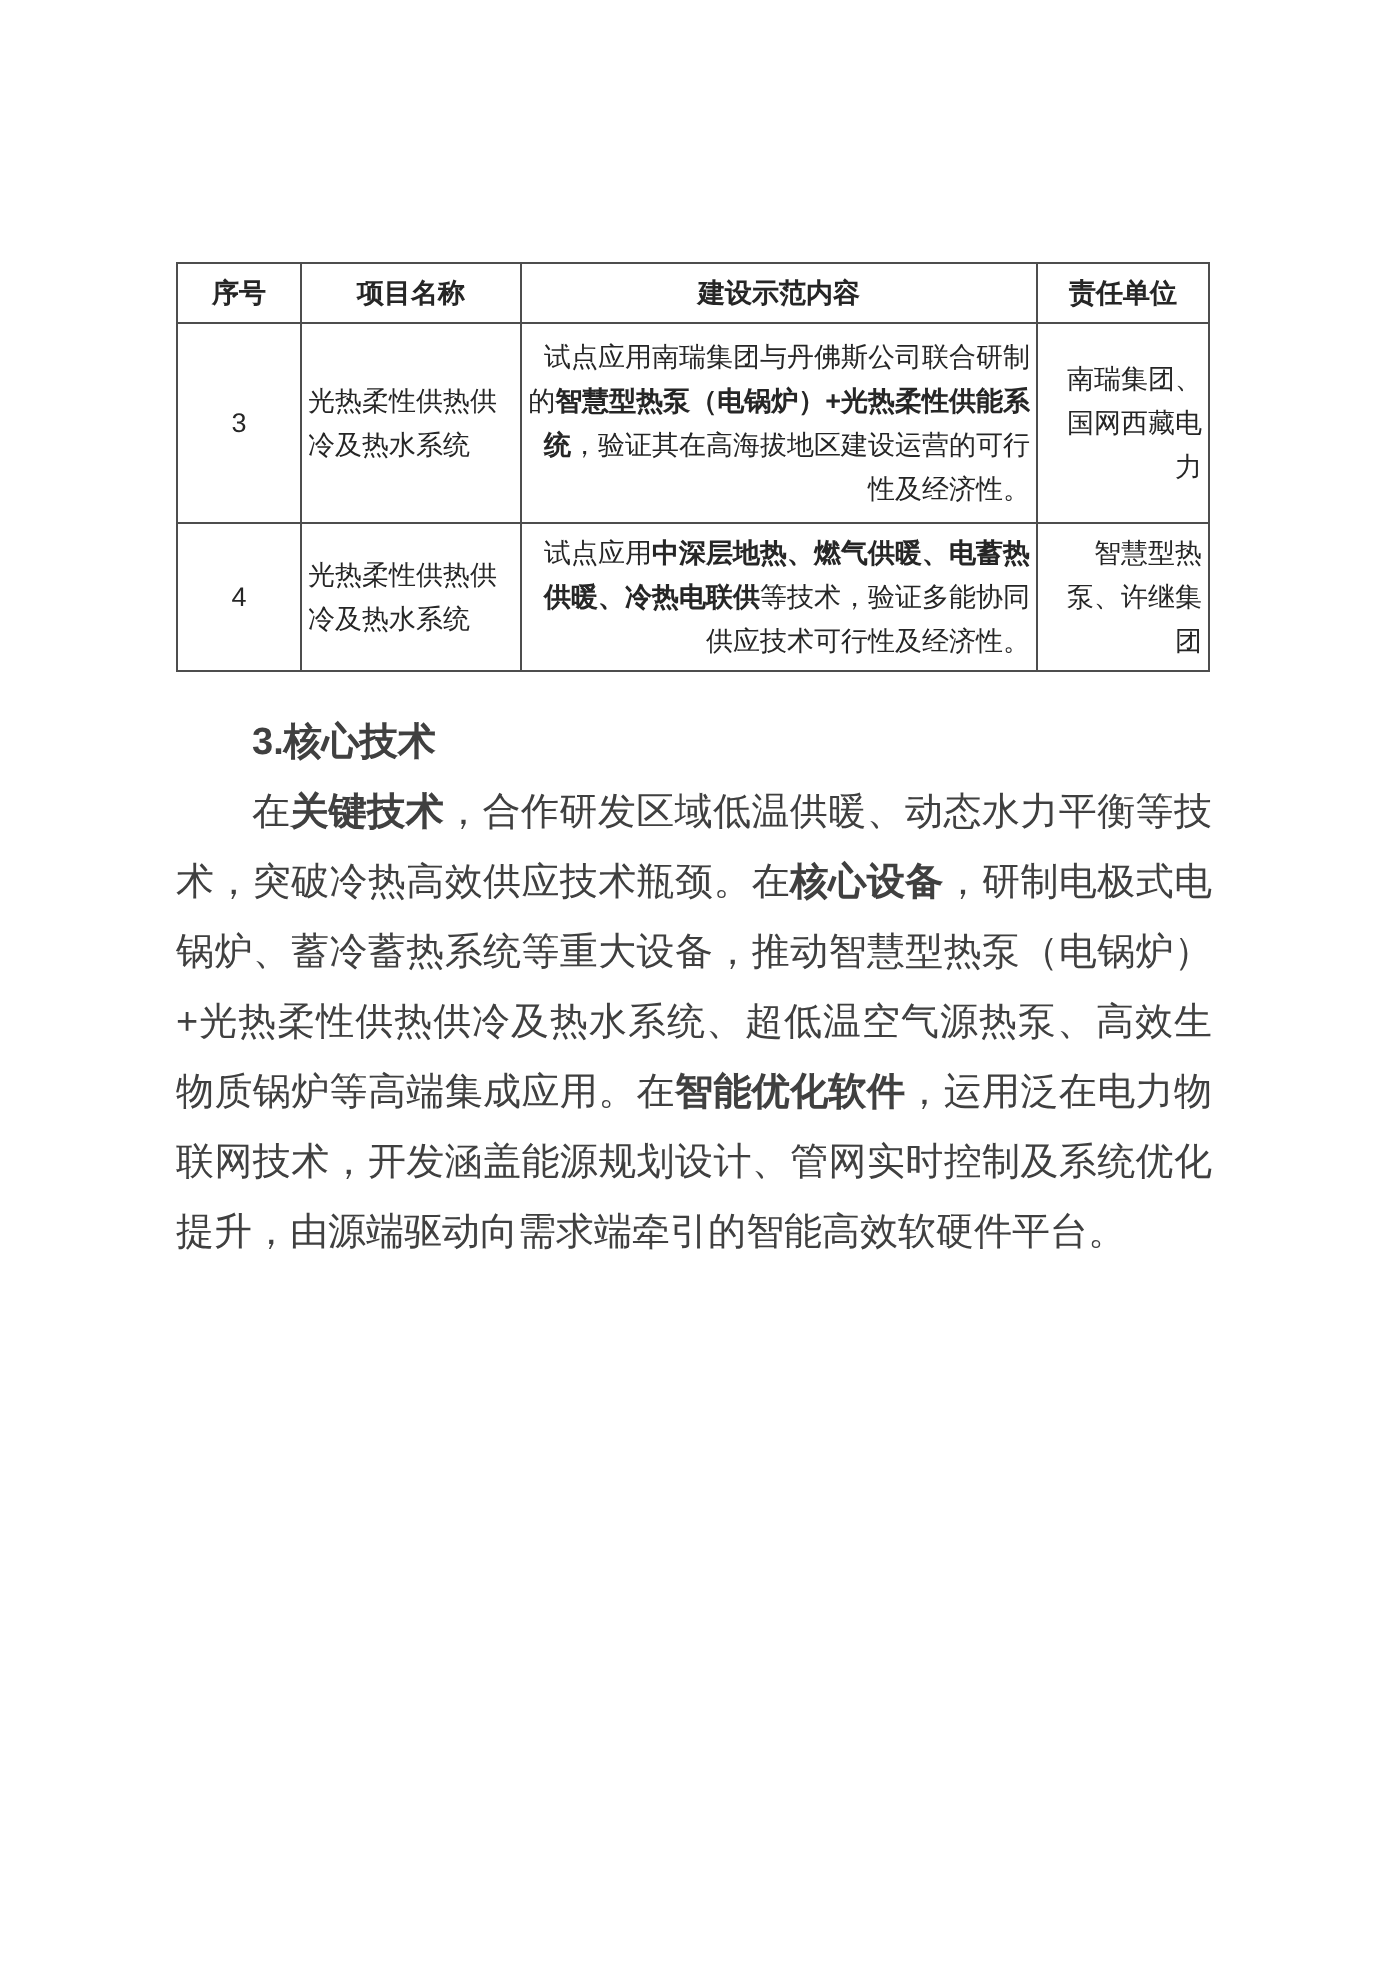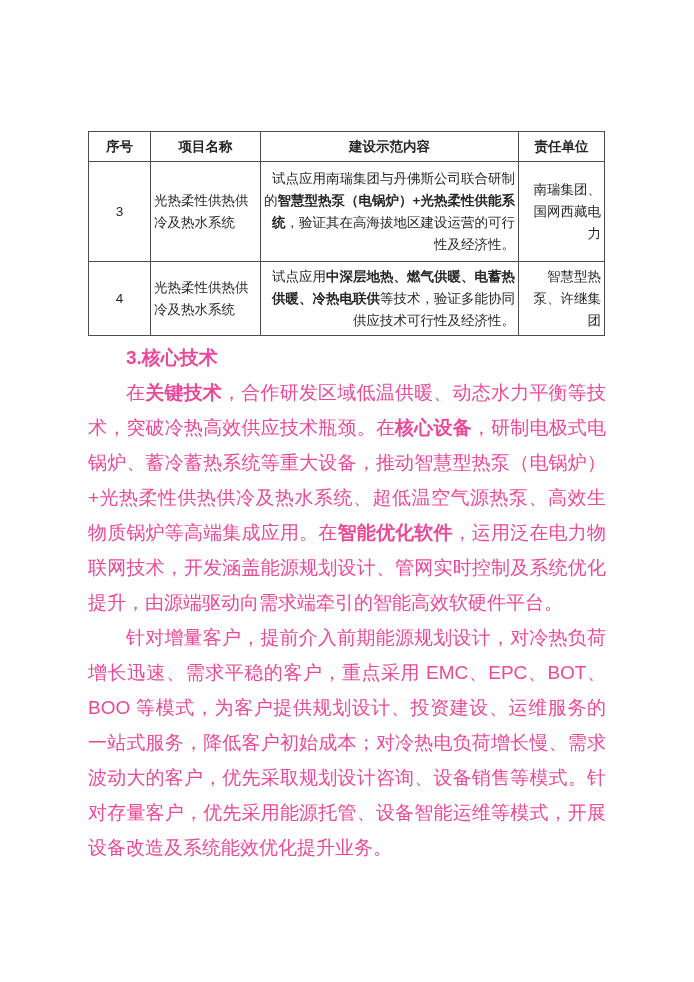--- a/index.html
+++ b/index.html
@@ -40,25 +40,25 @@
   }
   td.c-no   { text-align: center; padding: 2px 2px; }
   td.c-name { text-align: left;   padding: 2px 3px; }
   td.c-content { text-align: right; padding: 2px 3px; }
   td.c-unit { text-align: right;   padding: 2px 3px; }
   tr.r-tall  td { height: 100px; }
   tr.r-short td { height: 74px; }
   .b { font-weight: bold; }
   
   .doc-body {
-    margin-top: 4px;
+    margin-top: 18px;
     width: 518px;
     font-size: 19px;
     line-height: 35px;
-    color: #ec4899;
+    color: #404040;
   }
   .doc-body h3 {
     margin: 0;
     font-size: 19px;
     line-height: 35px;
     font-weight: bold;
     text-indent: 2em;
   }
   .doc-body p {
     margin: 0;
@@ -98,16 +98,15 @@
         <td class="c-name">光热柔性供热供冷及热水系统</td>
         <td class="c-content"><span>试点应用</span><span class="b">中深层地热、燃气供暖、电蓄热供暖、冷热电联供</span><span>等技术，验证多能协同供应技术可行性及经济性。</span></td>
         <td class="c-unit">智慧型热泵、许继集团</td>
       </tr>
     </tbody>
   </table>
 
   <div class="doc-body">
     <h3>3.核心技术</h3>
     <p><span>在</span><span class="b">关键技术</span><span>，合作研发区域低温供暖、动态水力平衡等技术，突破冷热高效供应技术瓶颈。在</span><span class="b">核心设备</span><span>，研制电极式电锅炉、蓄冷蓄热系统等重大设备，推动智慧型热泵（电锅炉）+光热柔性供热供冷及热水系统、超低温空气源热泵、高效生物质锅炉等高端集成应用。在</span><span class="b">智能优化软件</span><span>，运用泛在电力物联网技术，开发涵盖能源规划设计、管网实时控制及系统优化提升，由源端驱动向需求端牵引的智能高效软硬件平台。</span></p>
-    <p><span>针对增量客户，提前介入前期能源规划设计，对冷热负荷增长迅速、需求平稳的客户，重点采用 EMC、EPC、BOT、BOO 等模式，为客户提供规划设计、投资建设、运维服务的一站式服务，降低客户初始成本；对冷热电负荷增长慢、需求波动大的客户，优先采取规划设计咨询、设备销售等模式。针对存量客户，优先采用能源托管、设备智能运维等模式，开展设备改造及系统能效优化提升业务。</span></p>
   </div>
 
 </div>
 
 </body></html>

